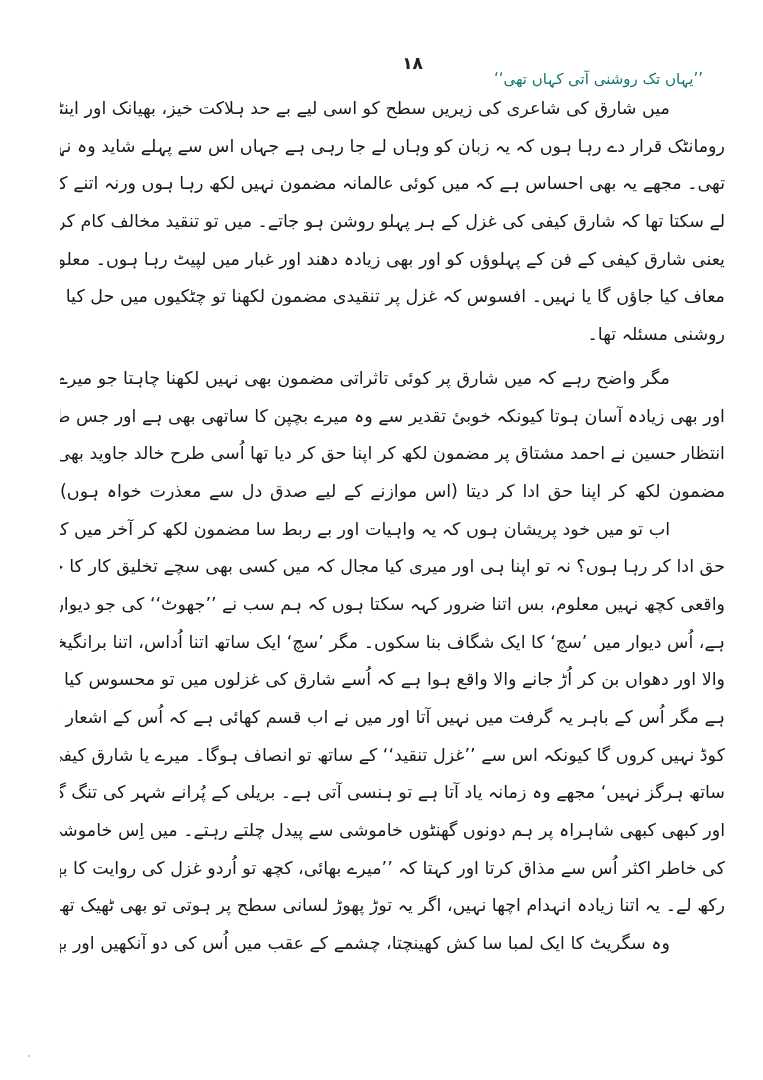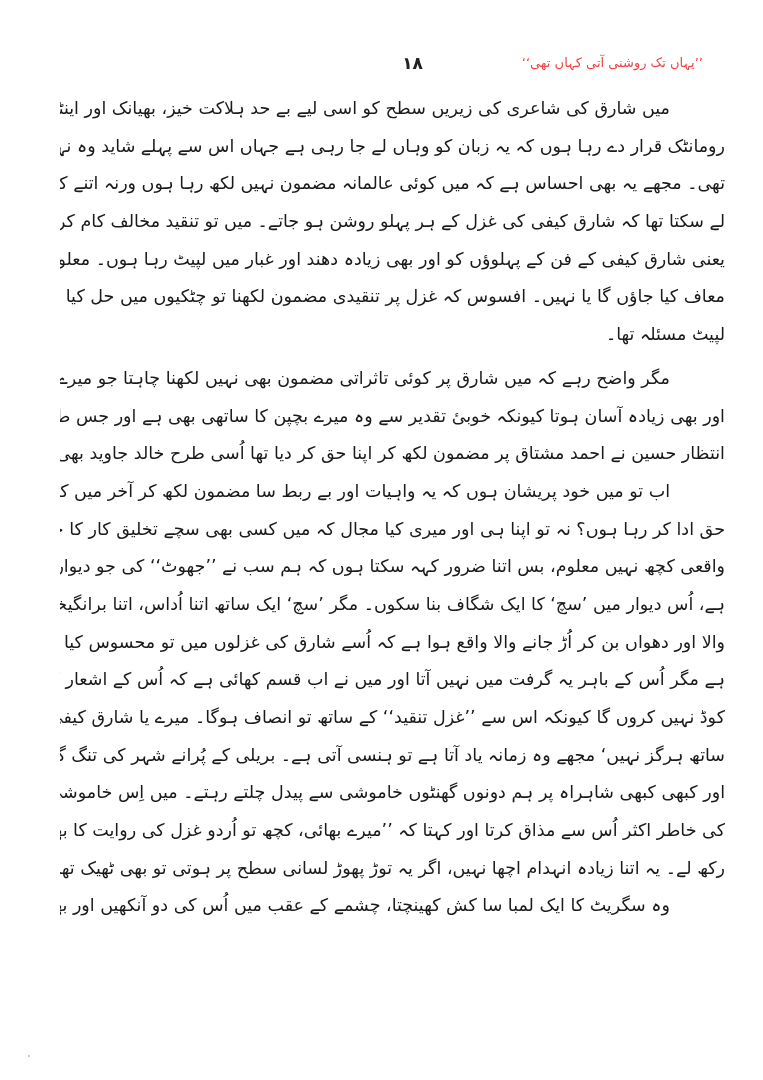--- a/index.html
+++ b/index.html
@@ -25,24 +25,24 @@
       position: absolute;
       top: 48px;
       left: 90px;
       right: 50px;
       height: 30px;
       direction: rtl;
     }
     .running-title {
       position: absolute;
       right: 10px;
-      top: 0;
-      font-size: 13px;
+      top: 16px;
+      font-size: 15px;
       line-height: 30px;
-      color: #ef4444;
+      color: #0f766e;
     }
     .page-number {
       position: absolute;
       right: 290px;
       top: 0;
       font-size: 17px;
       font-weight: bold;
       line-height: 30px;
       color: #222;
       direction: ltr;
@@ -91,24 +91,25 @@
     <span class="page-number">۱۸</span>
   </div>
 
   <div class="body-text">
     <div class="line indent">میں شارق کی شاعری کی زیریں سطح کو اسی لیے بے حد ہلاکت خیز، بھیانک اور اینٹی</div>
     <div class="line">رومانٹک قرار دے رہا ہوں کہ یہ زبان کو وہاں لے جا رہی ہے جہاں اس سے پہلے شاید وہ نہیں گئی</div>
     <div class="line">تھی۔ مجھے یہ بھی احساس ہے کہ میں کوئی عالمانہ مضمون نہیں لکھ رہا ہوں ورنہ اتنے کلیشوں سے کام</div>
     <div class="line">لے سکتا تھا کہ شارق کیفی کی غزل کے ہر پہلو روشن ہو جاتے۔ میں تو تنقید مخالف کام کر رہا ہوں</div>
     <div class="line">یعنی شارق کیفی کے فن کے پہلوؤں کو اور بھی زیادہ دھند اور غبار میں لپیٹ رہا ہوں۔ معلوم نہیں کہ</div>
     <div class="line">معاف کیا جاؤں گا یا نہیں۔ افسوس کہ غزل پر تنقیدی مضمون لکھنا تو چٹکیوں میں حل کیا جانے</div>
-    <div class="line last">لپیٹ مسئلہ تھا۔</div>
+    <div class="line last">روشنی مسئلہ تھا۔</div>
     <div class="line indent gap-before">مگر واضح رہے کہ میں شارق پر کوئی تاثراتی مضمون بھی نہیں لکھنا چاہتا جو میرے لیے</div>
     <div class="line">اور بھی زیادہ آسان ہوتا کیونکہ خوبیٔ تقدیر سے وہ میرے بچپن کا ساتھی بھی ہے اور جس طرح</div>
     <div class="line">انتظار حسین نے احمد مشتاق پر مضمون لکھ کر اپنا حق کر دیا تھا اُسی طرح خالد جاوید بھی شارق کیفی پر</div>
+    <div class="line">مضمون لکھ کر اپنا حق ادا کر دیتا (اس موازنے کے لیے صدق دل سے معذرت خواہ ہوں)</div>
     <div class="line indent">اب تو میں خود پریشان ہوں کہ یہ واہیات اور بے ربط سا مضمون لکھ کر آخر میں کس کا</div>
     <div class="line">حق ادا کر رہا ہوں؟ نہ تو اپنا ہی اور میری کیا مجال کہ میں کسی بھی سچے تخلیق کار کا حق ادا کر سکوں! مجھے</div>
     <div class="line">واقعی کچھ نہیں معلوم، بس اتنا ضرور کہہ سکتا ہوں کہ ہم سب نے ’’جھوٹ‘‘ کی جو دیوار کھڑی کر رکھی</div>
     <div class="line">ہے، اُس دیوار میں ’سچ‘ کا ایک شگاف بنا سکوں۔ مگر ’سچ‘ ایک ساتھ اتنا اُداس، اتنا برانگیختہ کرنے</div>
     <div class="line">والا اور دھواں بن کر اُڑ جانے والا واقع ہوا ہے کہ اُسے شارق کی غزلوں میں تو محسوس کیا جا سکتا</div>
     <div class="line">ہے مگر اُس کے باہر یہ گرفت میں نہیں آتا اور میں نے اب قسم کھائی ہے کہ اُس کے اشعار کو زیادہ</div>
     <div class="line">کوڈ نہیں کروں گا کیونکہ اس سے ’’غزل تنقید‘‘ کے ساتھ تو انصاف ہوگا۔ میرے یا شارق کیفی کے</div>
     <div class="line">ساتھ ہرگز نہیں‘ مجھے وہ زمانہ یاد آتا ہے تو ہنسی آتی ہے۔ بریلی کے پُرانے شہر کی تنگ گلیوں میں</div>
     <div class="line">اور کبھی کبھی شاہراہ پر ہم دونوں گھنٹوں خاموشی سے پیدل چلتے رہتے۔ میں اِس خاموشی کو توڑنے</div>
     <div class="line">کی خاطر اکثر اُس سے مذاق کرتا اور کہتا کہ ’’میرے بھائی، کچھ تو اُردو غزل کی روایت کا بھرم</div>

